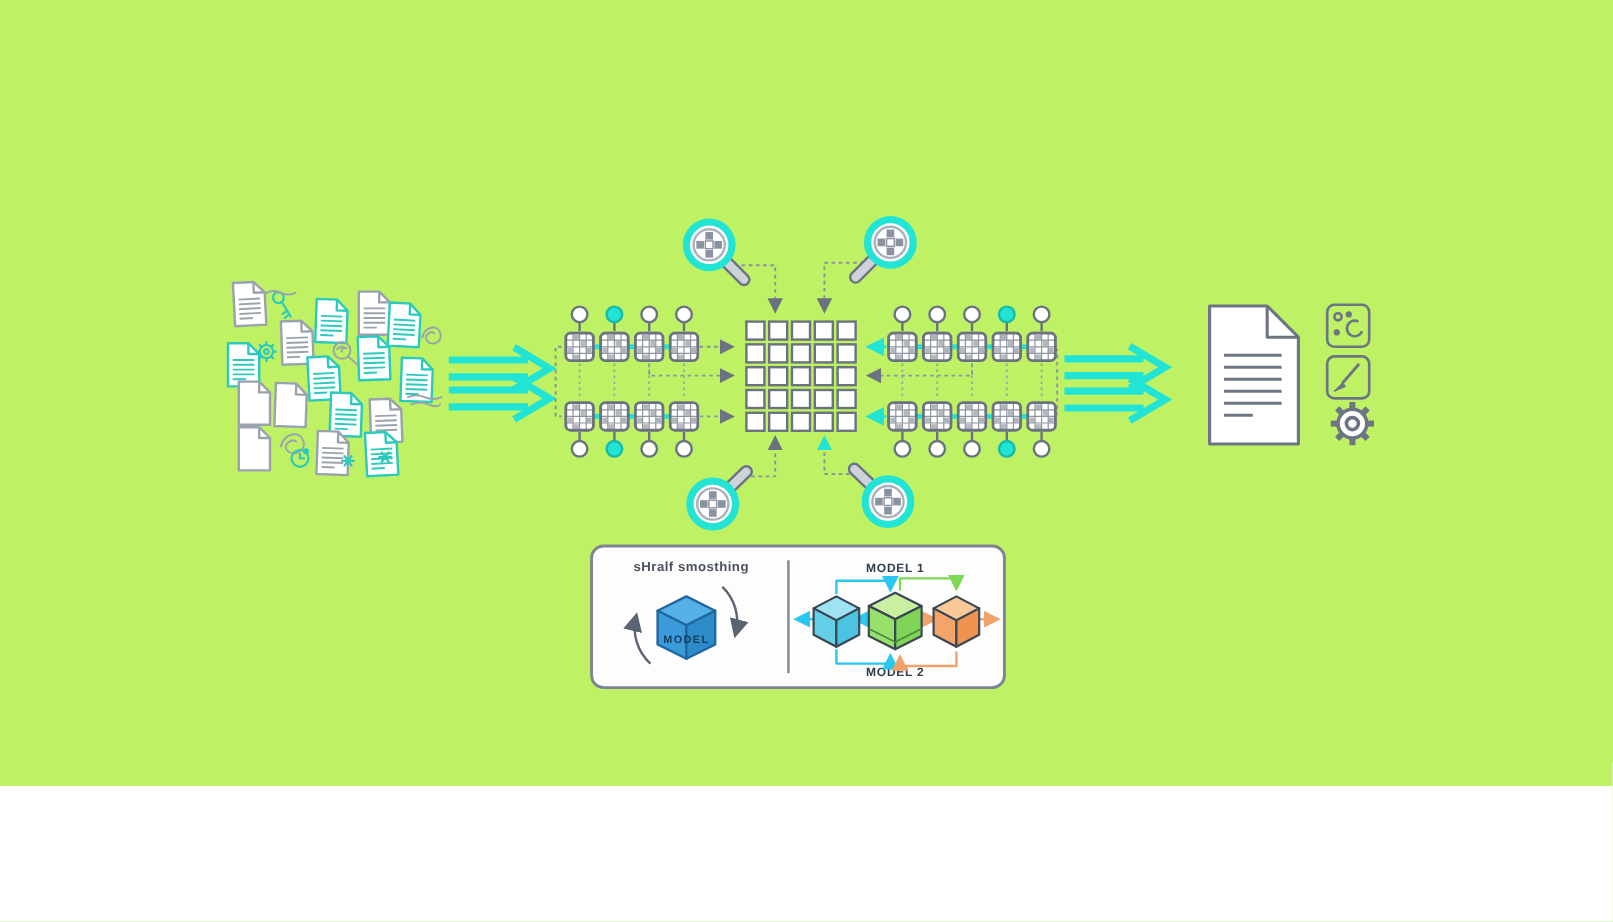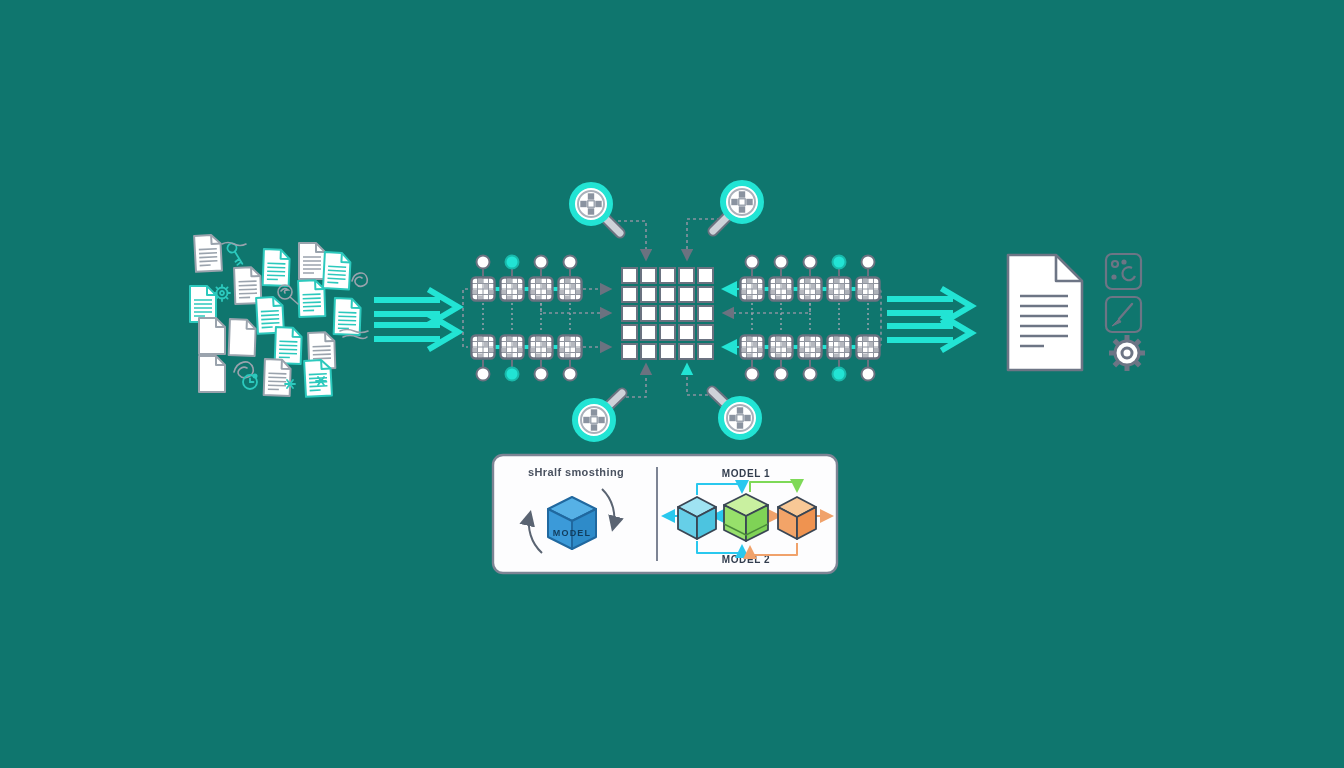--- a/index.html
+++ b/index.html
@@ -1,16 +1,16 @@
 <!DOCTYPE html>
 <html><head>
 <meta charset="utf-8">
 <style>
   html,body{margin:0;padding:0;background:#ffffff;}
-  #canvas{position:relative;width:1344px;height:768px;background:#0f766e;overflow:hidden;
+  #canvas{position:relative;width:1344px;height:655px;background:#bef264;overflow:hidden;
           font-family:"Liberation Sans",sans-serif;text-align:center;}
   svg{position:absolute;left:0;top:0;}
   
   .gsq{fill:#ffffff;stroke:#6b7280;stroke-width:2;}
   .stem{stroke:#6b7280;stroke-width:2;}
   .node{fill:#ffffff;stroke:#6b7280;stroke-width:2;}
   .node.on{fill:#22E4D4;stroke:#19b9ab;}
   .vdot{stroke:#9aa3ad;stroke-width:1.5;stroke-dasharray:2 3;}
   .clink{stroke:#22E4D4;stroke-width:4;}
   .dash{fill:none;stroke:#8a93a0;stroke-width:1.6;stroke-dasharray:3 3;}

